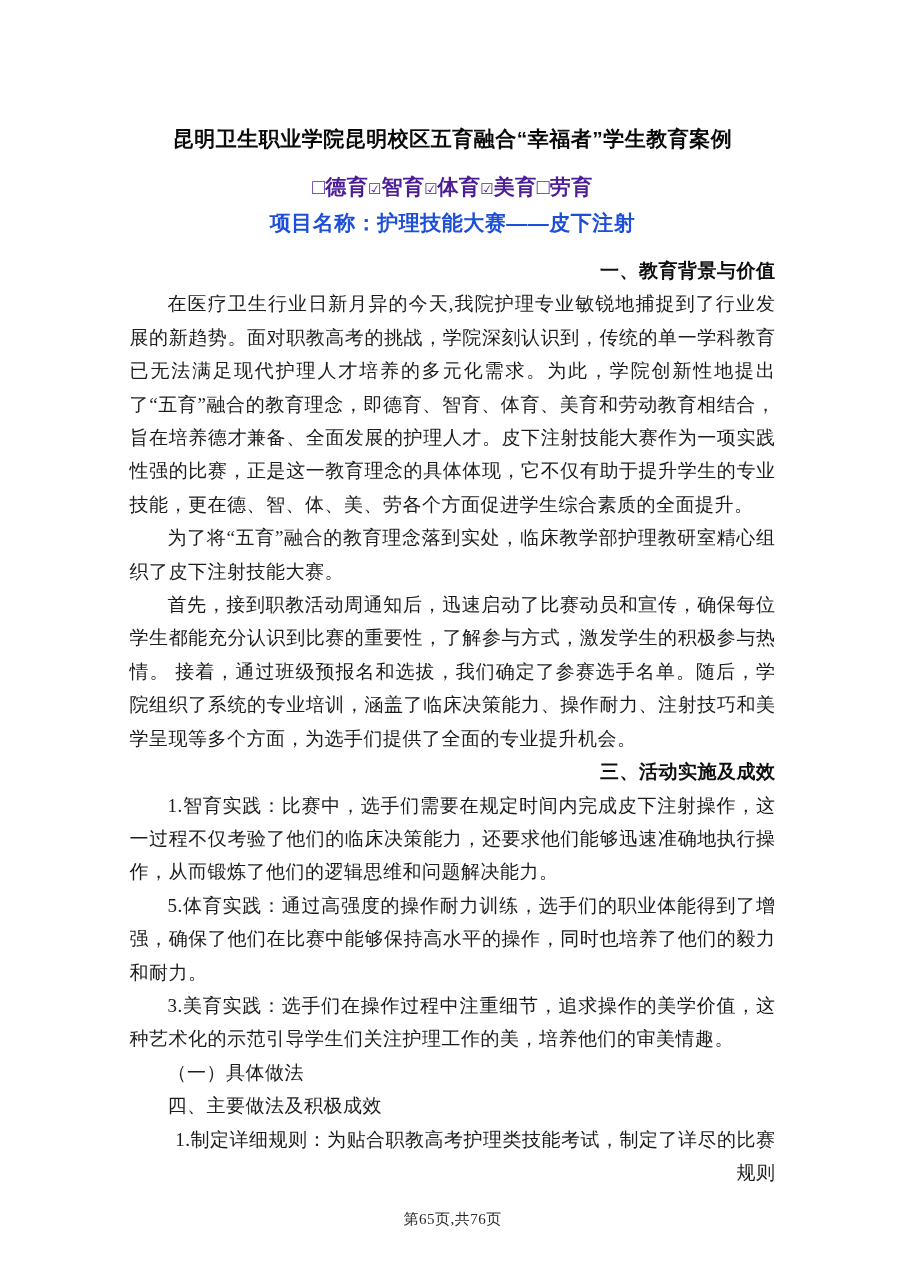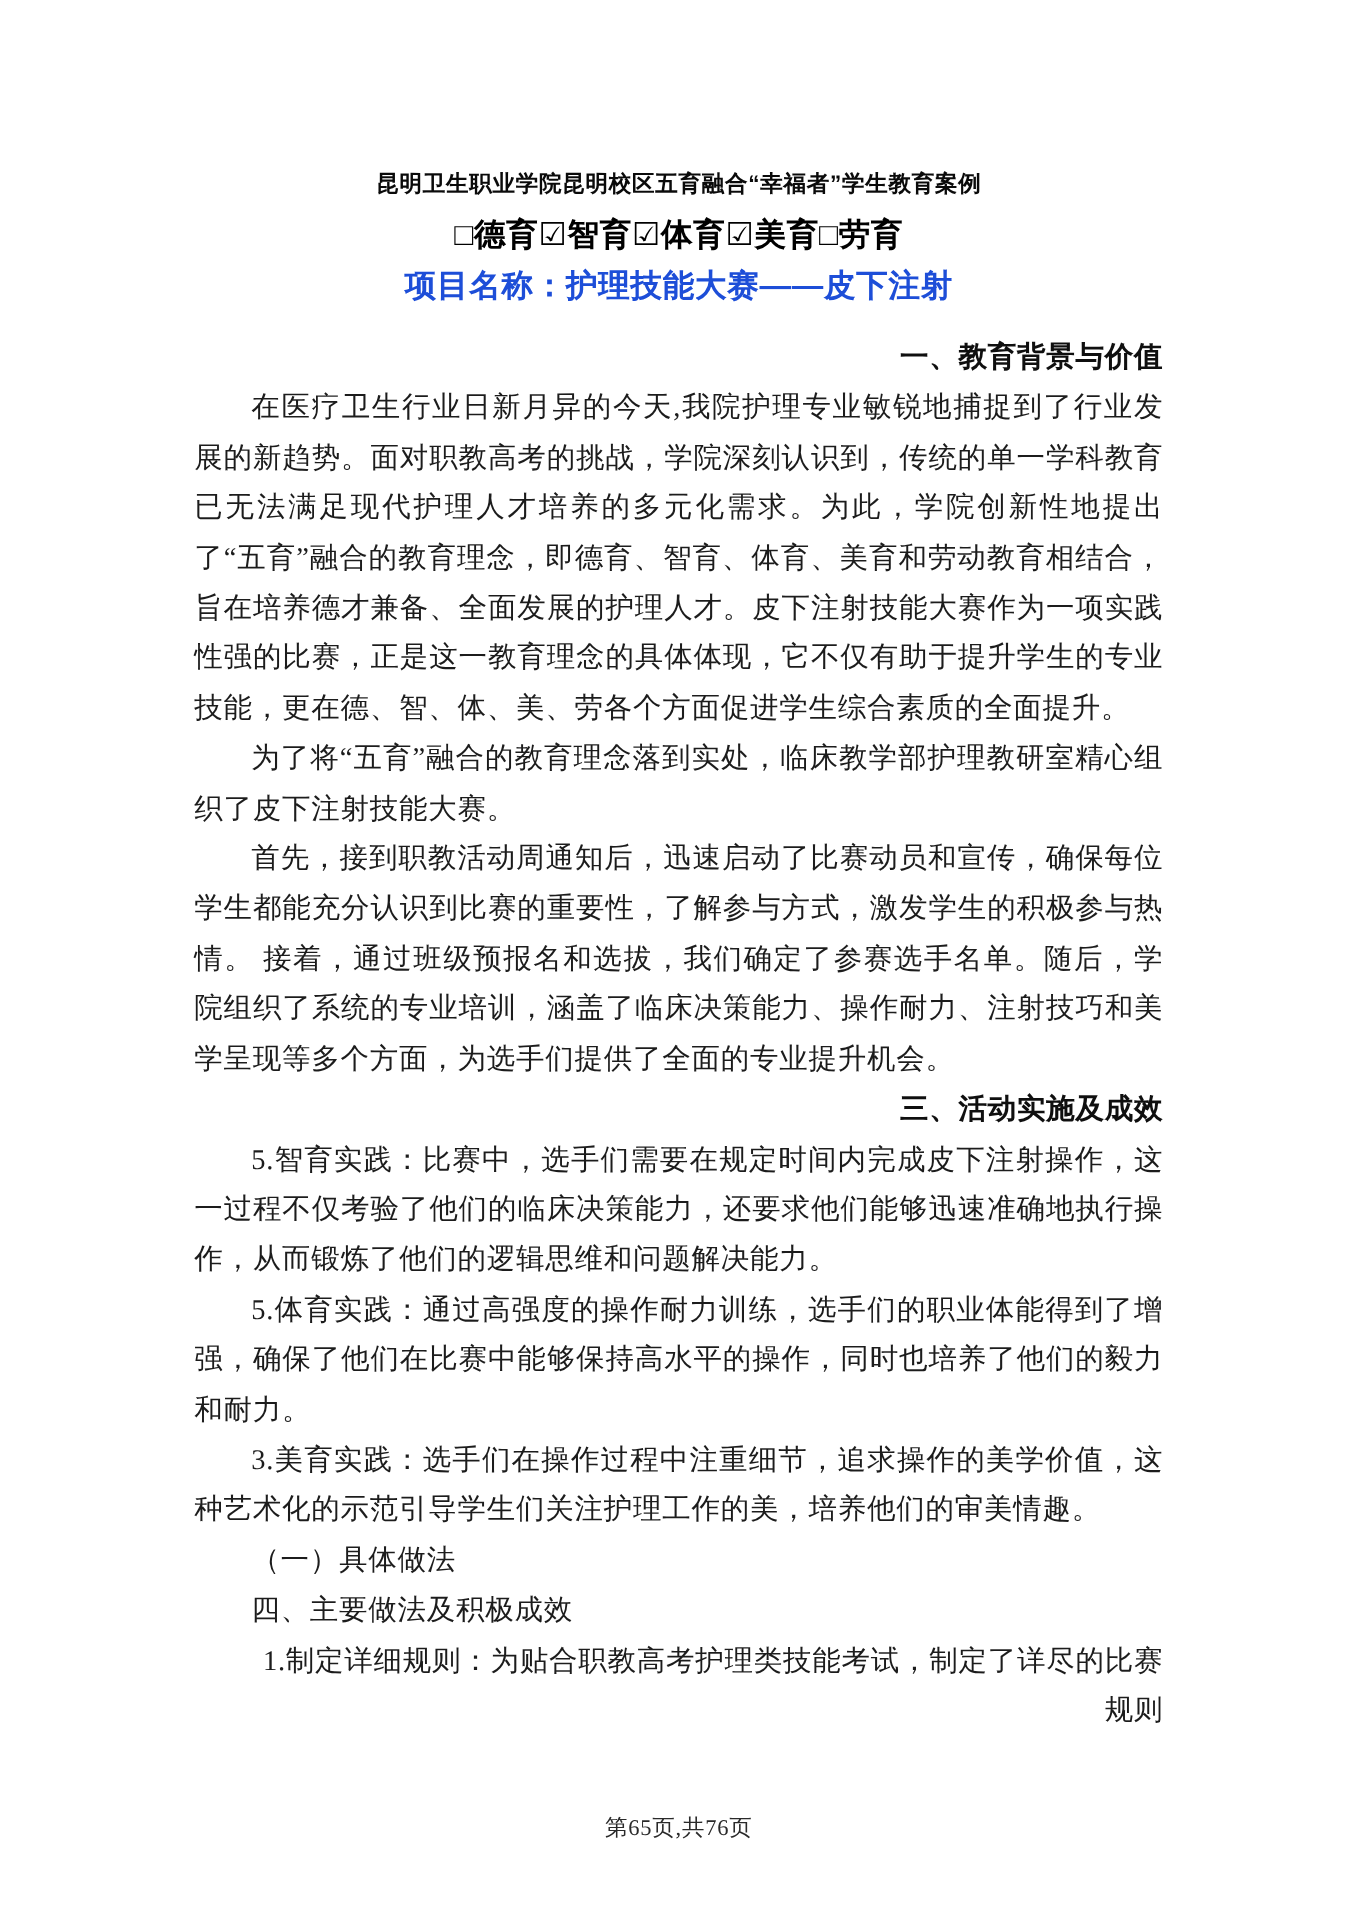--- a/index.html
+++ b/index.html
@@ -15,23 +15,23 @@
     background: #ffffff;
     overflow: hidden;
     font-family: "Liberation Serif", "DejaVu Serif", serif;
     color: #141414;
   }
   .title-block {
     padding-top: 106px;
     text-align: center;
   }
   .doc-title {
-    margin: 0;
+    margin: 16px;
     font-family: "Liberation Sans", "DejaVu Sans", sans-serif;
-    font-size: 15px;
+    font-size: 21px;
     font-weight: bold;
     line-height: 34px;
     letter-spacing: 0.5px;
     color: #0a0a0a;
   }
   .check-line {
     margin: 0;
     font-family: "Liberation Sans", "DejaVu Sans", sans-serif;
     font-size: 21px;
     font-weight: bold;
@@ -79,31 +79,31 @@
     letter-spacing: 0.5px;
     color: #2a2a2a;
   }
 </style>
 </head>
 <body>
 
 <div class="page">
   <div class="title-block">
     <h1 class="doc-title">昆明卫生职业学院昆明校区五育融合“幸福者”学生教育案例</h1>
-    <div class="check-line" style="color: #000000;"><span class="check-item">□德育</span><span class="check-item">☑智育</span><span class="check-item">☑体育</span><span class="check-item">☑美育</span><span class="check-item">□劳育</span></div>
+    <div class="check-line" style="color: #4c1d95; font-family: Liberation Mono, monospace;"><span class="check-item">□德育</span><span class="check-item">☑智育</span><span class="check-item">☑体育</span><span class="check-item">☑美育</span><span class="check-item">□劳育</span></div>
     <h2 class="doc-subtitle">项目名称：护理技能大赛——皮下注射</h2>
   </div>
 
   <div class="doc-body">
       <p class="heading">一、教育背景与价值</p>
       <p class="paragraph">在医疗卫生行业日新月异的今天,我院护理专业敏锐地捕捉到了行业发展的新趋势。面对职教高考的挑战，学院深刻认识到，传统的单一学科教育已无法满足现代护理人才培养的多元化需求。为此，学院创新性地提出了“五育”融合的教育理念，即德育、智育、体育、美育和劳动教育相结合，旨在培养德才兼备、全面发展的护理人才。皮下注射技能大赛作为一项实践性强的比赛，正是这一教育理念的具体体现，它不仅有助于提升学生的专业技能，更在德、智、体、美、劳各个方面促进学生综合素质的全面提升。</p>
       <p class="paragraph">为了将“五育”融合的教育理念落到实处，临床教学部护理教研室精心组织了皮下注射技能大赛。</p>
       <p class="paragraph">首先，接到职教活动周通知后，迅速启动了比赛动员和宣传，确保每位学生都能充分认识到比赛的重要性，了解参与方式，激发学生的积极参与热情。 接着，通过班级预报名和选拔，我们确定了参赛选手名单。随后，学院组织了系统的专业培训，涵盖了临床决策能力、操作耐力、注射技巧和美学呈现等多个方面，为选手们提供了全面的专业提升机会。</p>
       <p class="heading">三、活动实施及成效</p>
-      <p class="paragraph">5.智育实践：比赛中，选手们需要在规定时间内完成皮下注射操作，这一过程不仅考验了他们的临床决策能力，还要求他们能够迅速准确地执行操作，从而锻炼了他们的逻辑思维和问题解决能力。</p>
+      <p class="paragraph">1.智育实践：比赛中，选手们需要在规定时间内完成皮下注射操作，这一过程不仅考验了他们的临床决策能力，还要求他们能够迅速准确地执行操作，从而锻炼了他们的逻辑思维和问题解决能力。</p>
       <p class="paragraph">5.体育实践：通过高强度的操作耐力训练，选手们的职业体能得到了增强，确保了他们在比赛中能够保持高水平的操作，同时也培养了他们的毅力和耐力。</p>
       <p class="paragraph">3.美育实践：选手们在操作过程中注重细节，追求操作的美学价值，这种艺术化的示范引导学生们关注护理工作的美，培养他们的审美情趣。</p>
       <p class="paragraph">（一）具体做法</p>
       <p class="paragraph">四、主要做法及积极成效</p>
       <p class="paragraph">1.制定详细规则：为贴合职教高考护理类技能考试，制定了详尽的比赛规则</p>
     </div>
 
   <div class="page-footer">第65页,共76页</div>
 </div>
 

